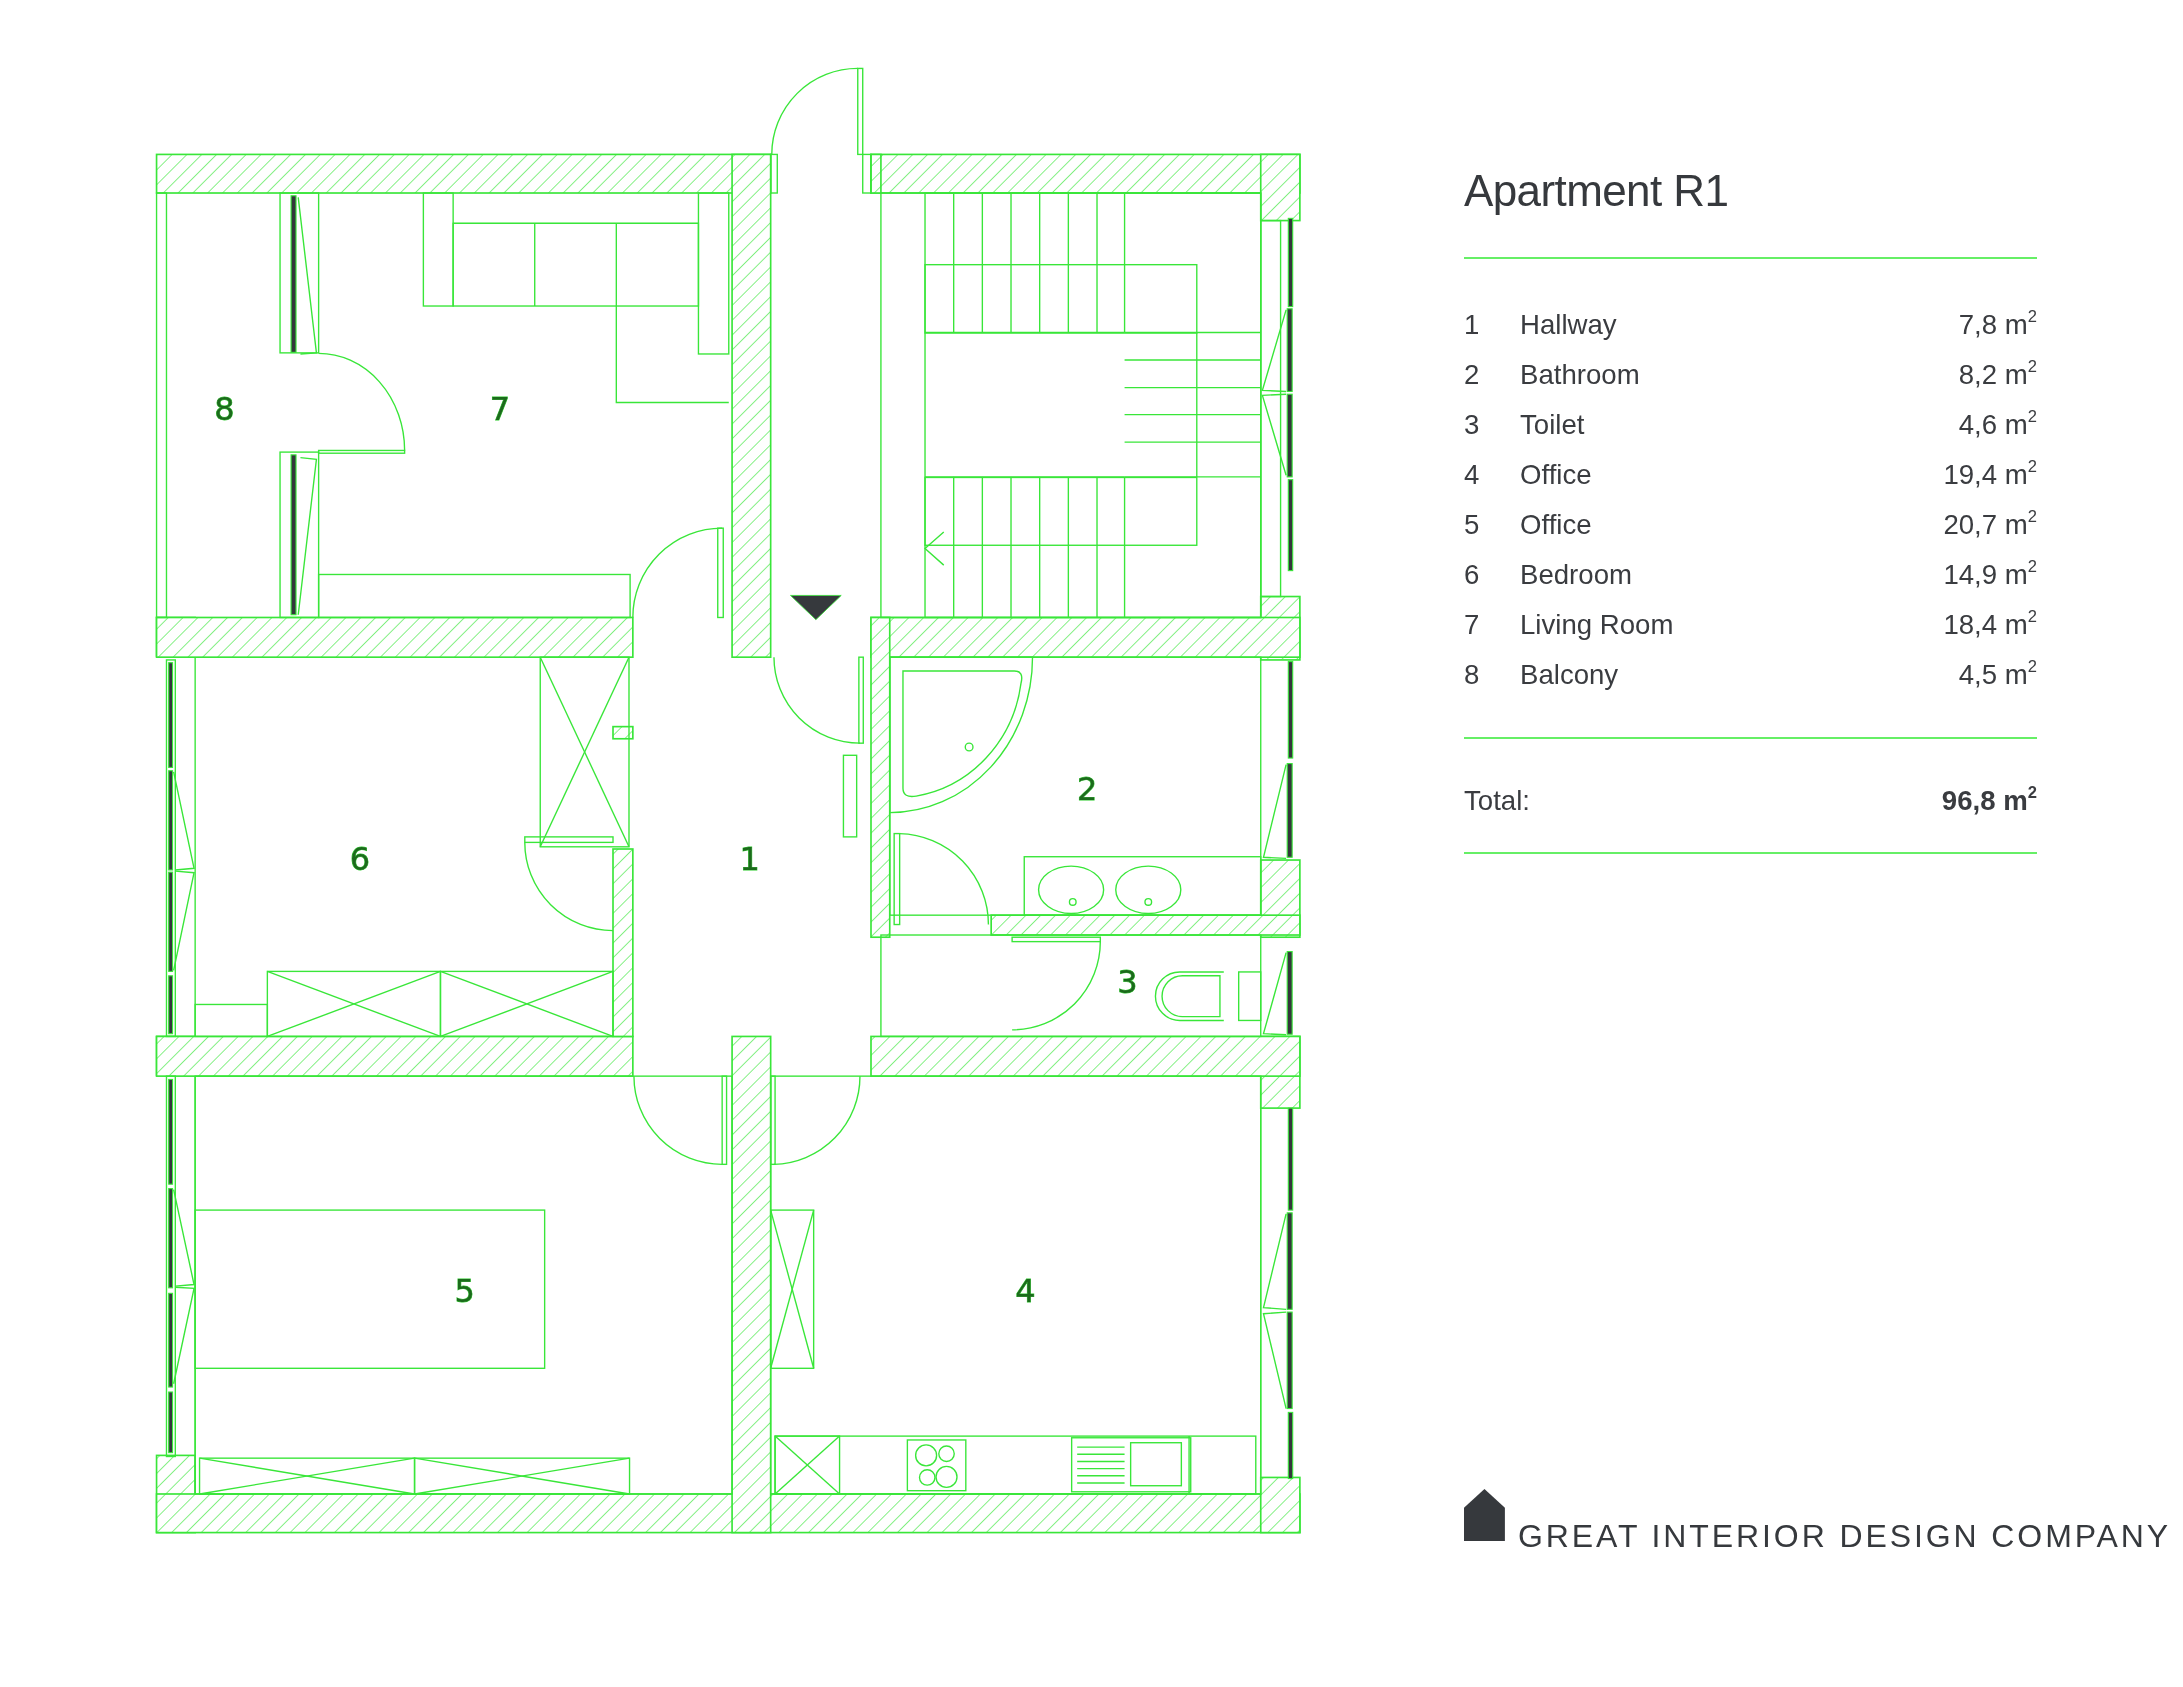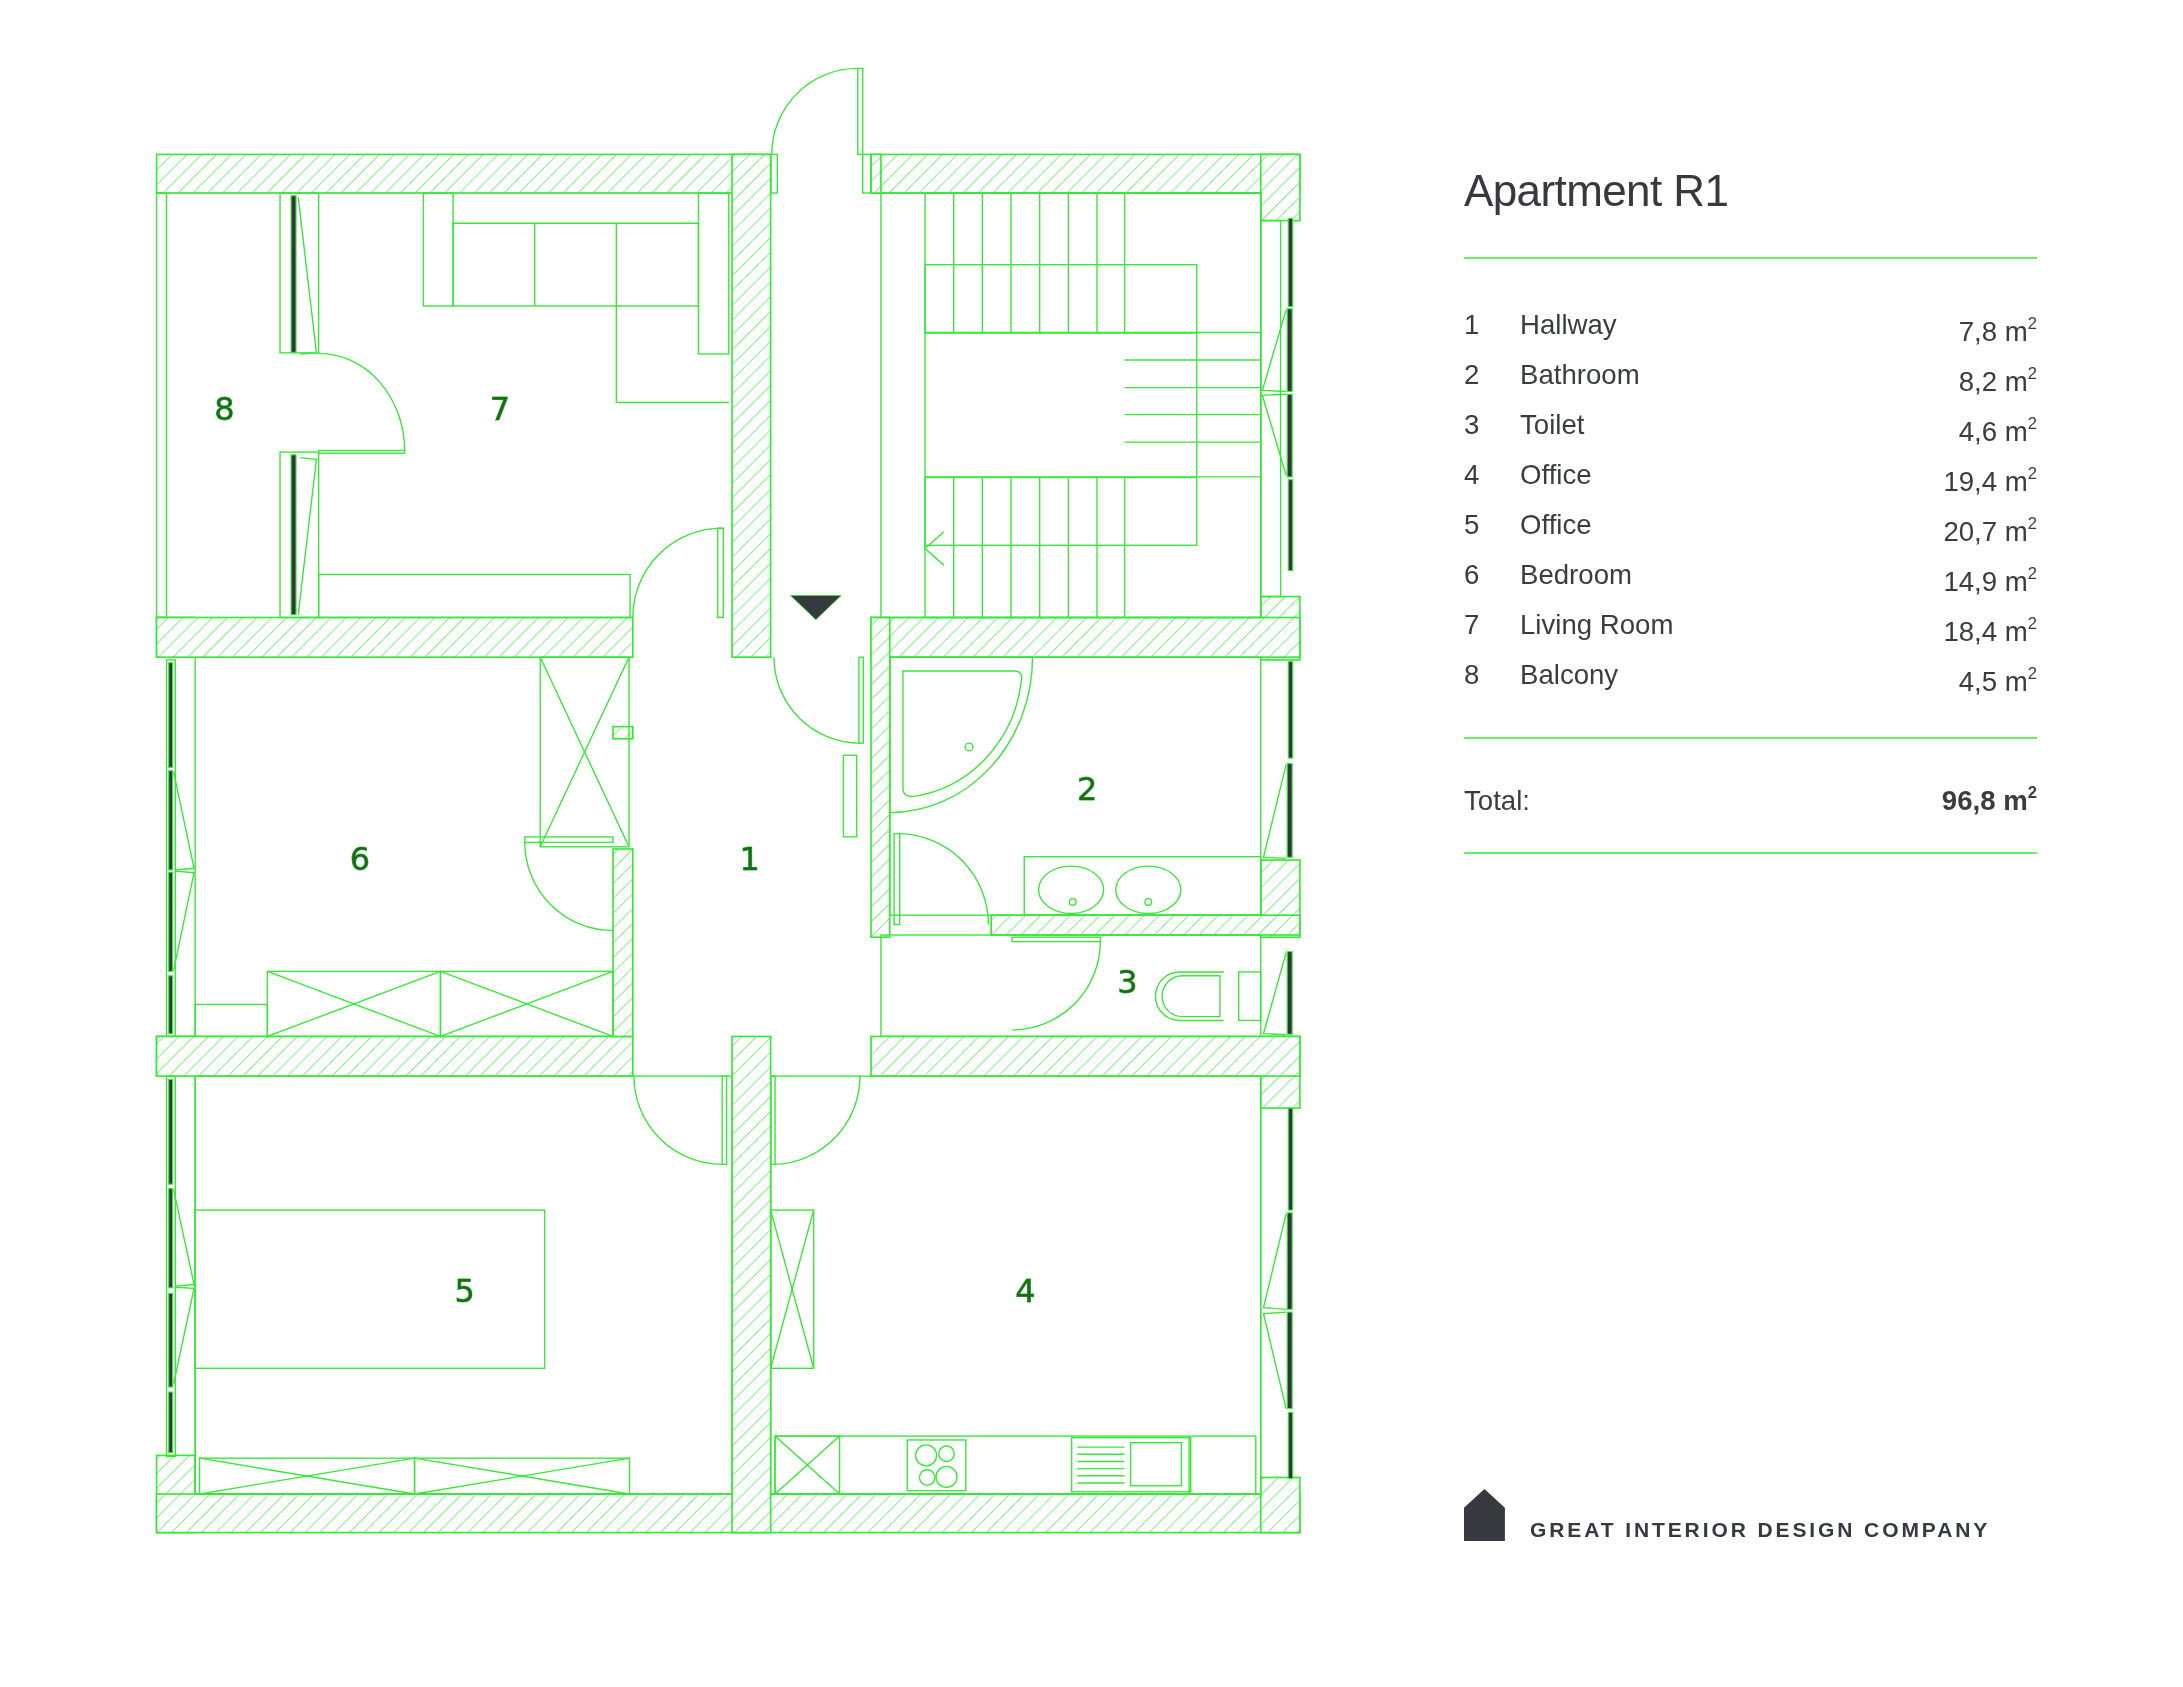--- a/index.html
+++ b/index.html
@@ -13,31 +13,31 @@
               font-family: "DejaVu Sans", sans-serif; font-size: 58px; text-anchor: middle; }
 
   .panel { position: absolute; left: 1464px; top: 0; width: 573px; }
   .title { position: absolute; left: 0; top: 148px; font-size: 44px; font-weight: 500;
            letter-spacing: -0.6px; color: #36393d; white-space: nowrap; font-family: "Liberation Sans", sans-serif; margin-top: 18px; }
   .rule { position: absolute; left: 0; width: 573px; height: 1.7px; background: #66ef66; }
   .rooms { position: absolute; left: 0; top: 309px; width: 573px; }
   .row { position: relative; height: 50px; font-family: "Liberation Sans", sans-serif; font-size: 27.6px; color: #3a3c40; }
   .row .num { position: absolute; left: 0; top: 0; width: 33px; }
   .row .name { position: absolute; left: 56px; top: 0; white-space: nowrap; }
-  .row .area { position: absolute; right: 0; top: 7px; white-space: nowrap; }
+  .row .area { position: absolute; right: 0; top: 0; white-space: nowrap; }
   sup { font-size: 60%; vertical-align: 0.7em; line-height: 0; }
   .total { position: absolute; left: 0; top: 785px; width: 573px; height: 33px;
            font-family: "Liberation Sans", sans-serif; font-size: 27.6px; }
   .total .lbl { position: absolute; left: 0; top: 0; }
   .total .val { position: absolute; right: 0; top: 0; font-weight: bold; margin-left: 35px; }
 
   .brand { position: absolute; left: 1464px; top: 1489px; width: 573px; height: 55px; }
   .brand .logo { position: absolute; left: 0; top: 0; width: 42px; height: 52px; }
-  .brand .name { position: absolute; left: 66px; top: 29px; font-family: "Liberation Sans", sans-serif;
-                 font-size: 21px; font-weight: bold; letter-spacing: 2.9px; color: #36393d; white-space: nowrap; }
+  .brand .name { position: absolute; left: 54px; top: 29px; font-family: "Liberation Sans", sans-serif;
+                 font-size: 32px; font-weight: normal; letter-spacing: 2.9px; color: #36393d; white-space: nowrap; }
 </style>
 </head>
 <body>
 
 <svg id="plan" viewBox="0 0 3960 3060" xmlns="http://www.w3.org/2000/svg">
   <defs>
     <pattern id="hatch" patternUnits="userSpaceOnUse" width="19" height="19" patternTransform="rotate(45)">
       <rect width="19" height="19" fill="#ffffff"></rect>
       <line x1="0" y1="0" x2="0" y2="19" stroke="#39e639" stroke-width="2.2"></line>
     </pattern>

